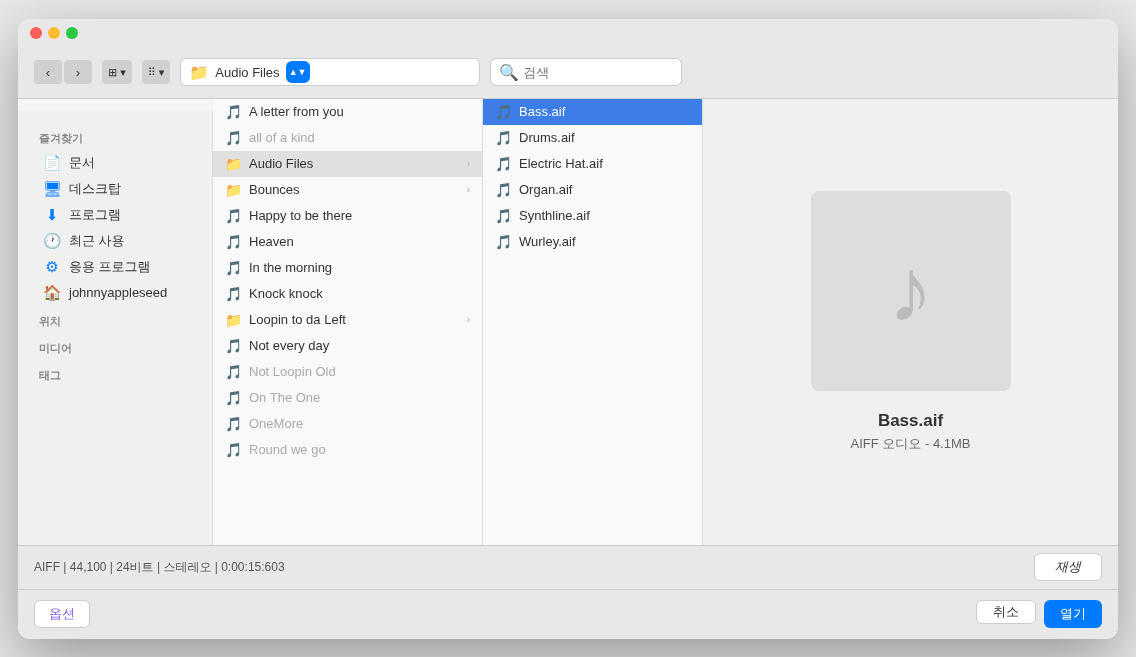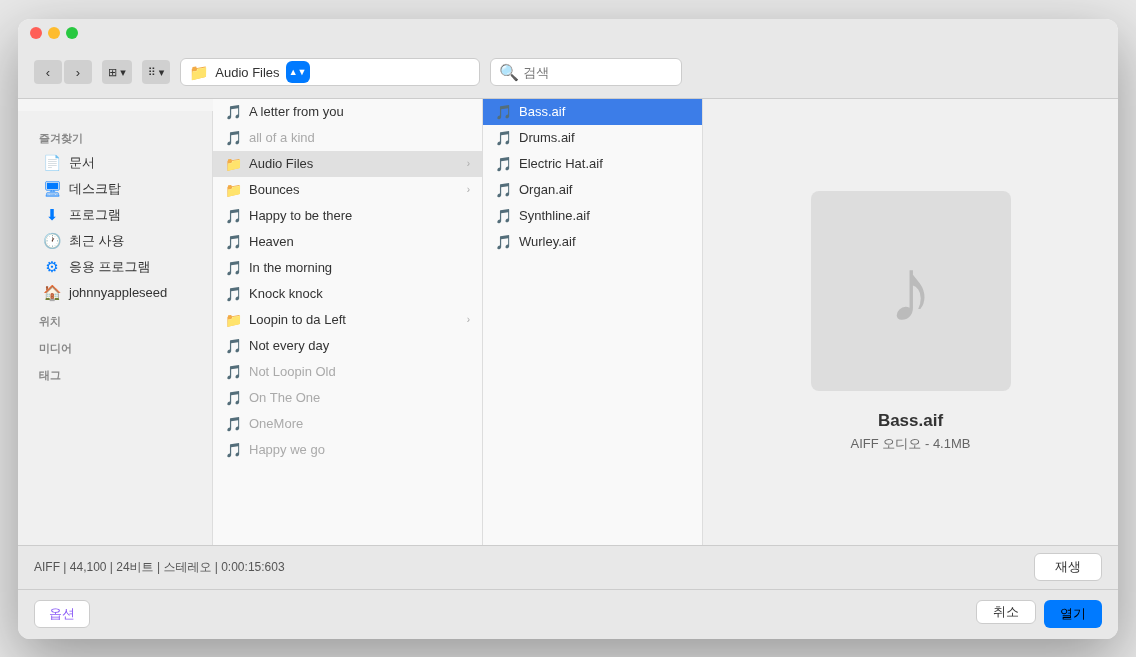--- a/index.html
+++ b/index.html
@@ -265,20 +265,21 @@
     }
     .play-btn {
       background: white;
       border: 1px solid #ccc;
       border-radius: 6px;
       height: 28px;
       padding: 0 20px;
       cursor: pointer;
       font-size: 13px;
       color: #333;
+      font-style: italic;
     }
     
     .footer {
       background: #e8e8e8;
       border-top: 1px solid #ccc;
       padding: 10px 16px;
       display: flex;
       align-items: center;
       justify-content: space-between;
       flex-shrink: 0;
@@ -309,21 +310,21 @@
       color: #333;
     }
     .open-btn {
       background: #007AFF;
       border: none;
       border-radius: 6px;
       height: 28px;
       padding: 0 16px;
       cursor: pointer;
       font-size: 13px;
-      color: #000000;
+      color: #ffffff;
       font-weight: 500;
     }
     
     .title-bar {
       height: 28px;
       background: #e8e8e8;
       border-radius: 12px 12px 0 0;
       display: flex;
       align-items: center;
       padding: 0 12px;
@@ -458,21 +459,21 @@
       <div class="file-item disabled">
         <span class="file-icon gray">🎵</span>
         <span>On The One</span>
       </div>
       <div class="file-item disabled">
         <span class="file-icon gray">🎵</span>
         <span>OneMore</span>
       </div>
       <div class="file-item disabled">
         <span class="file-icon gray">🎵</span>
-        <span>Happy we go</span>
+        <span>Round we go</span>
       </div>
     </div>
 
     <div class="sublist-pane">
       <div class="sublist-item selected">
         <span class="file-icon">🎵</span>
         <span>Bass.aif</span>
       </div>
       <div class="sublist-item">
         <span class="file-icon">🎵</span>

